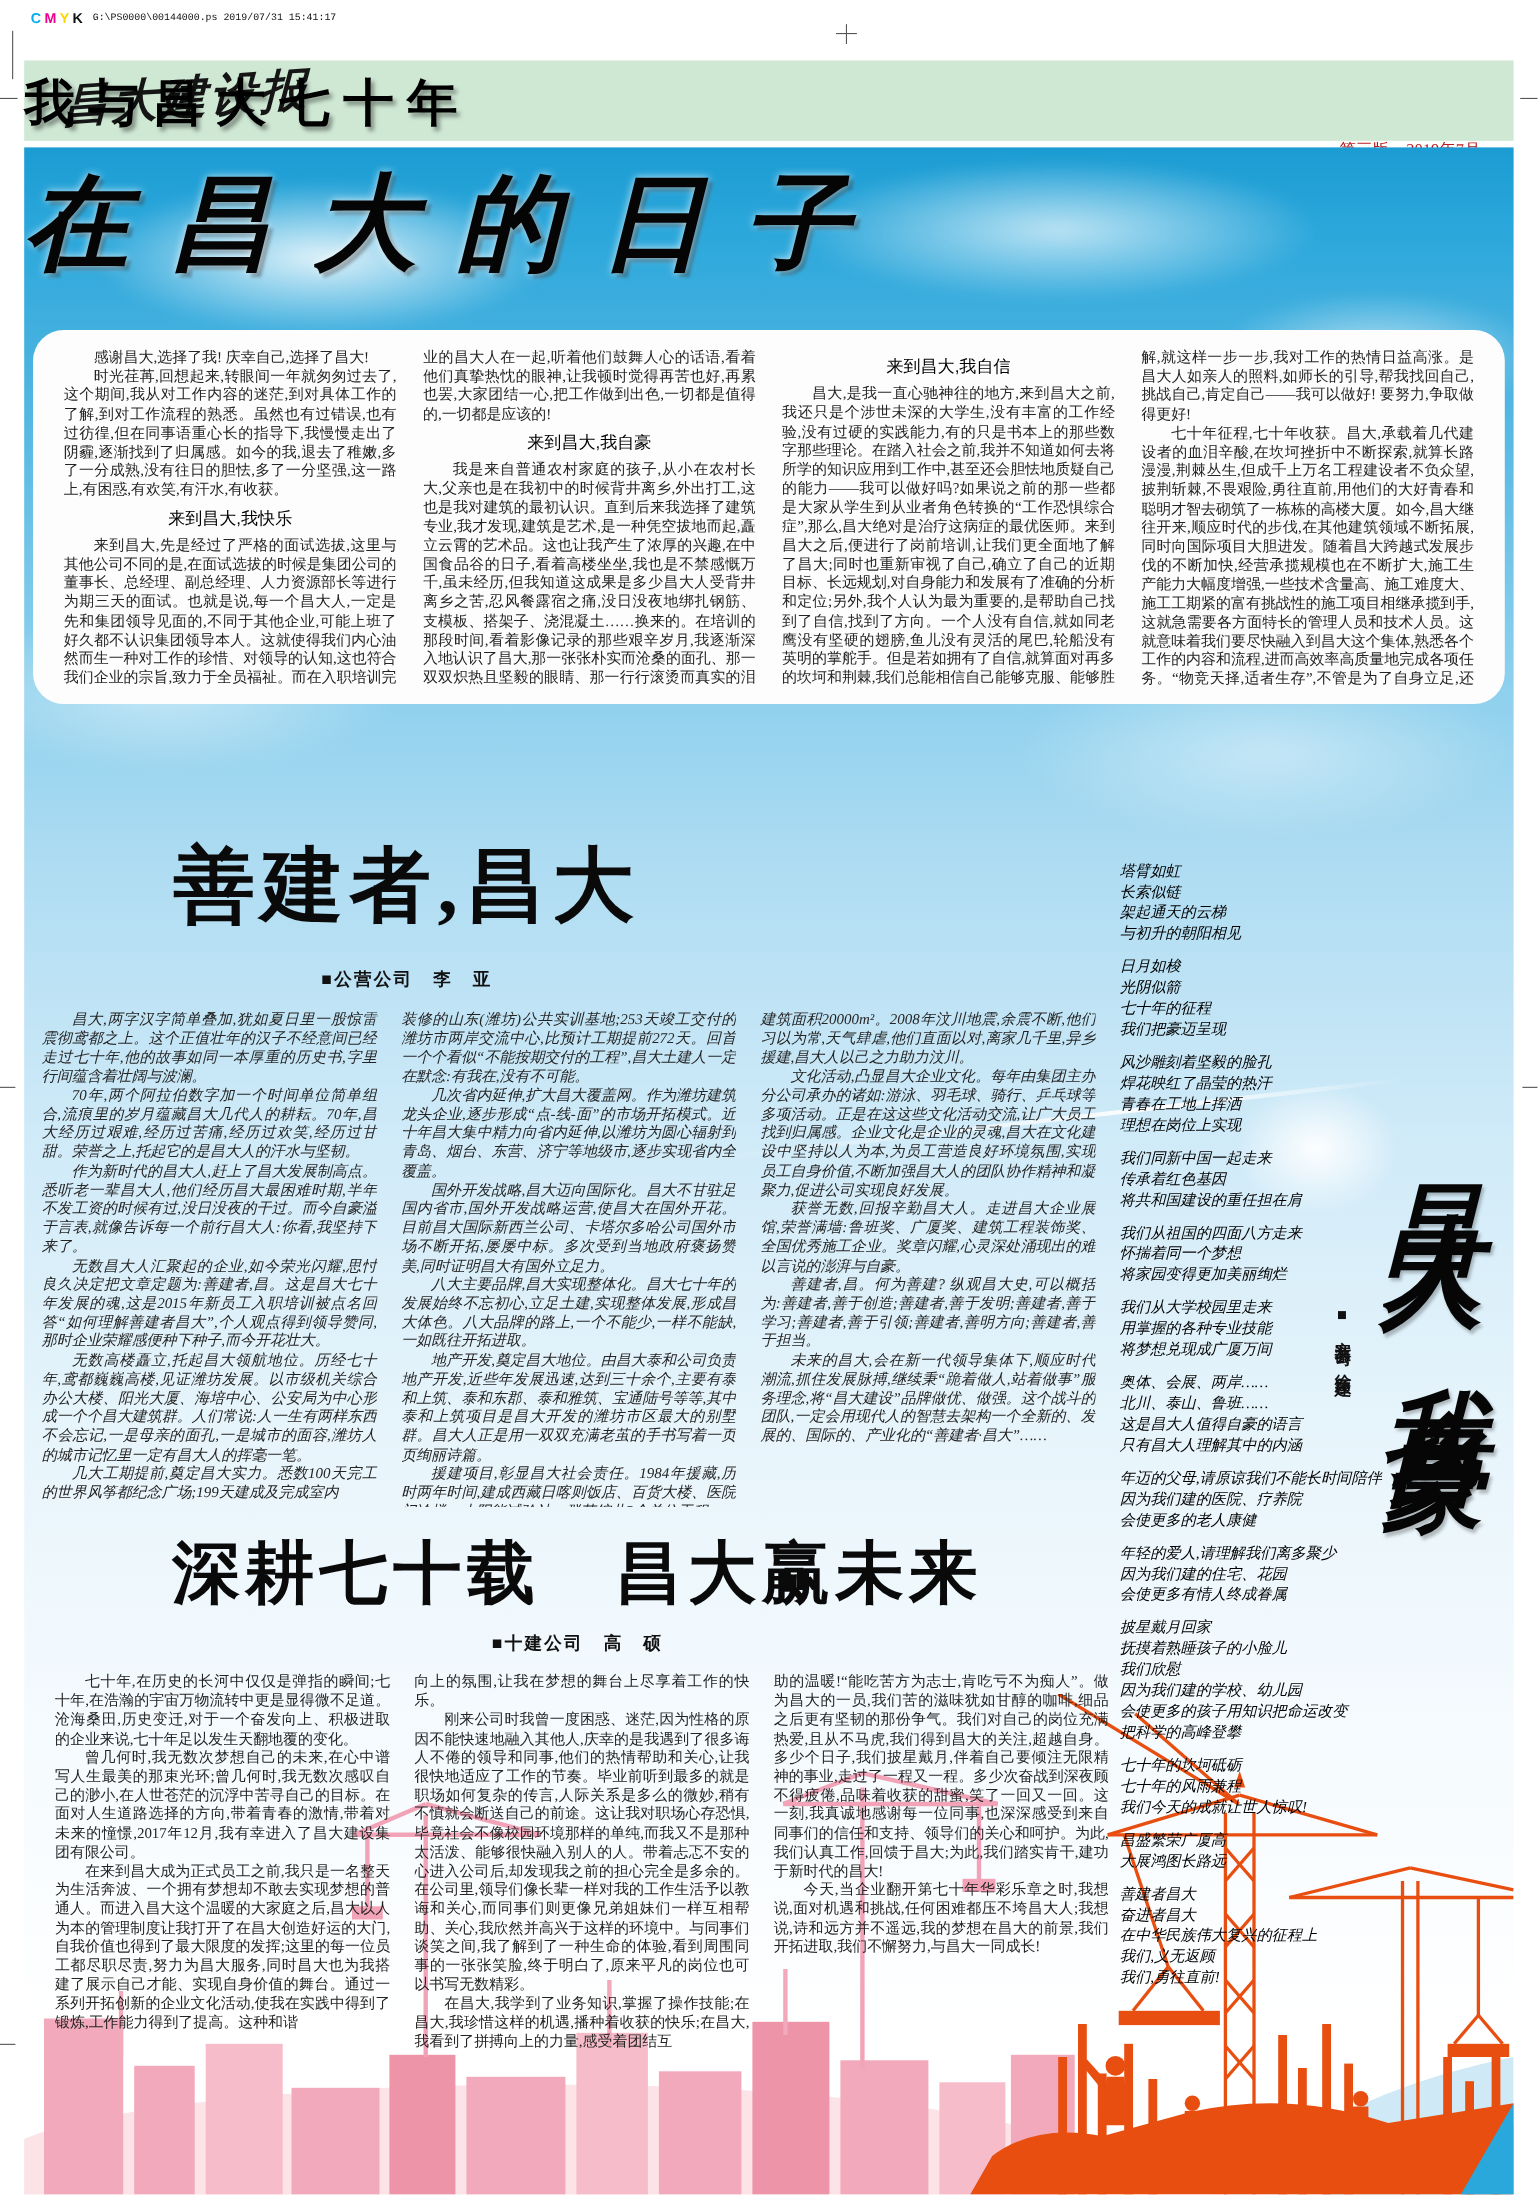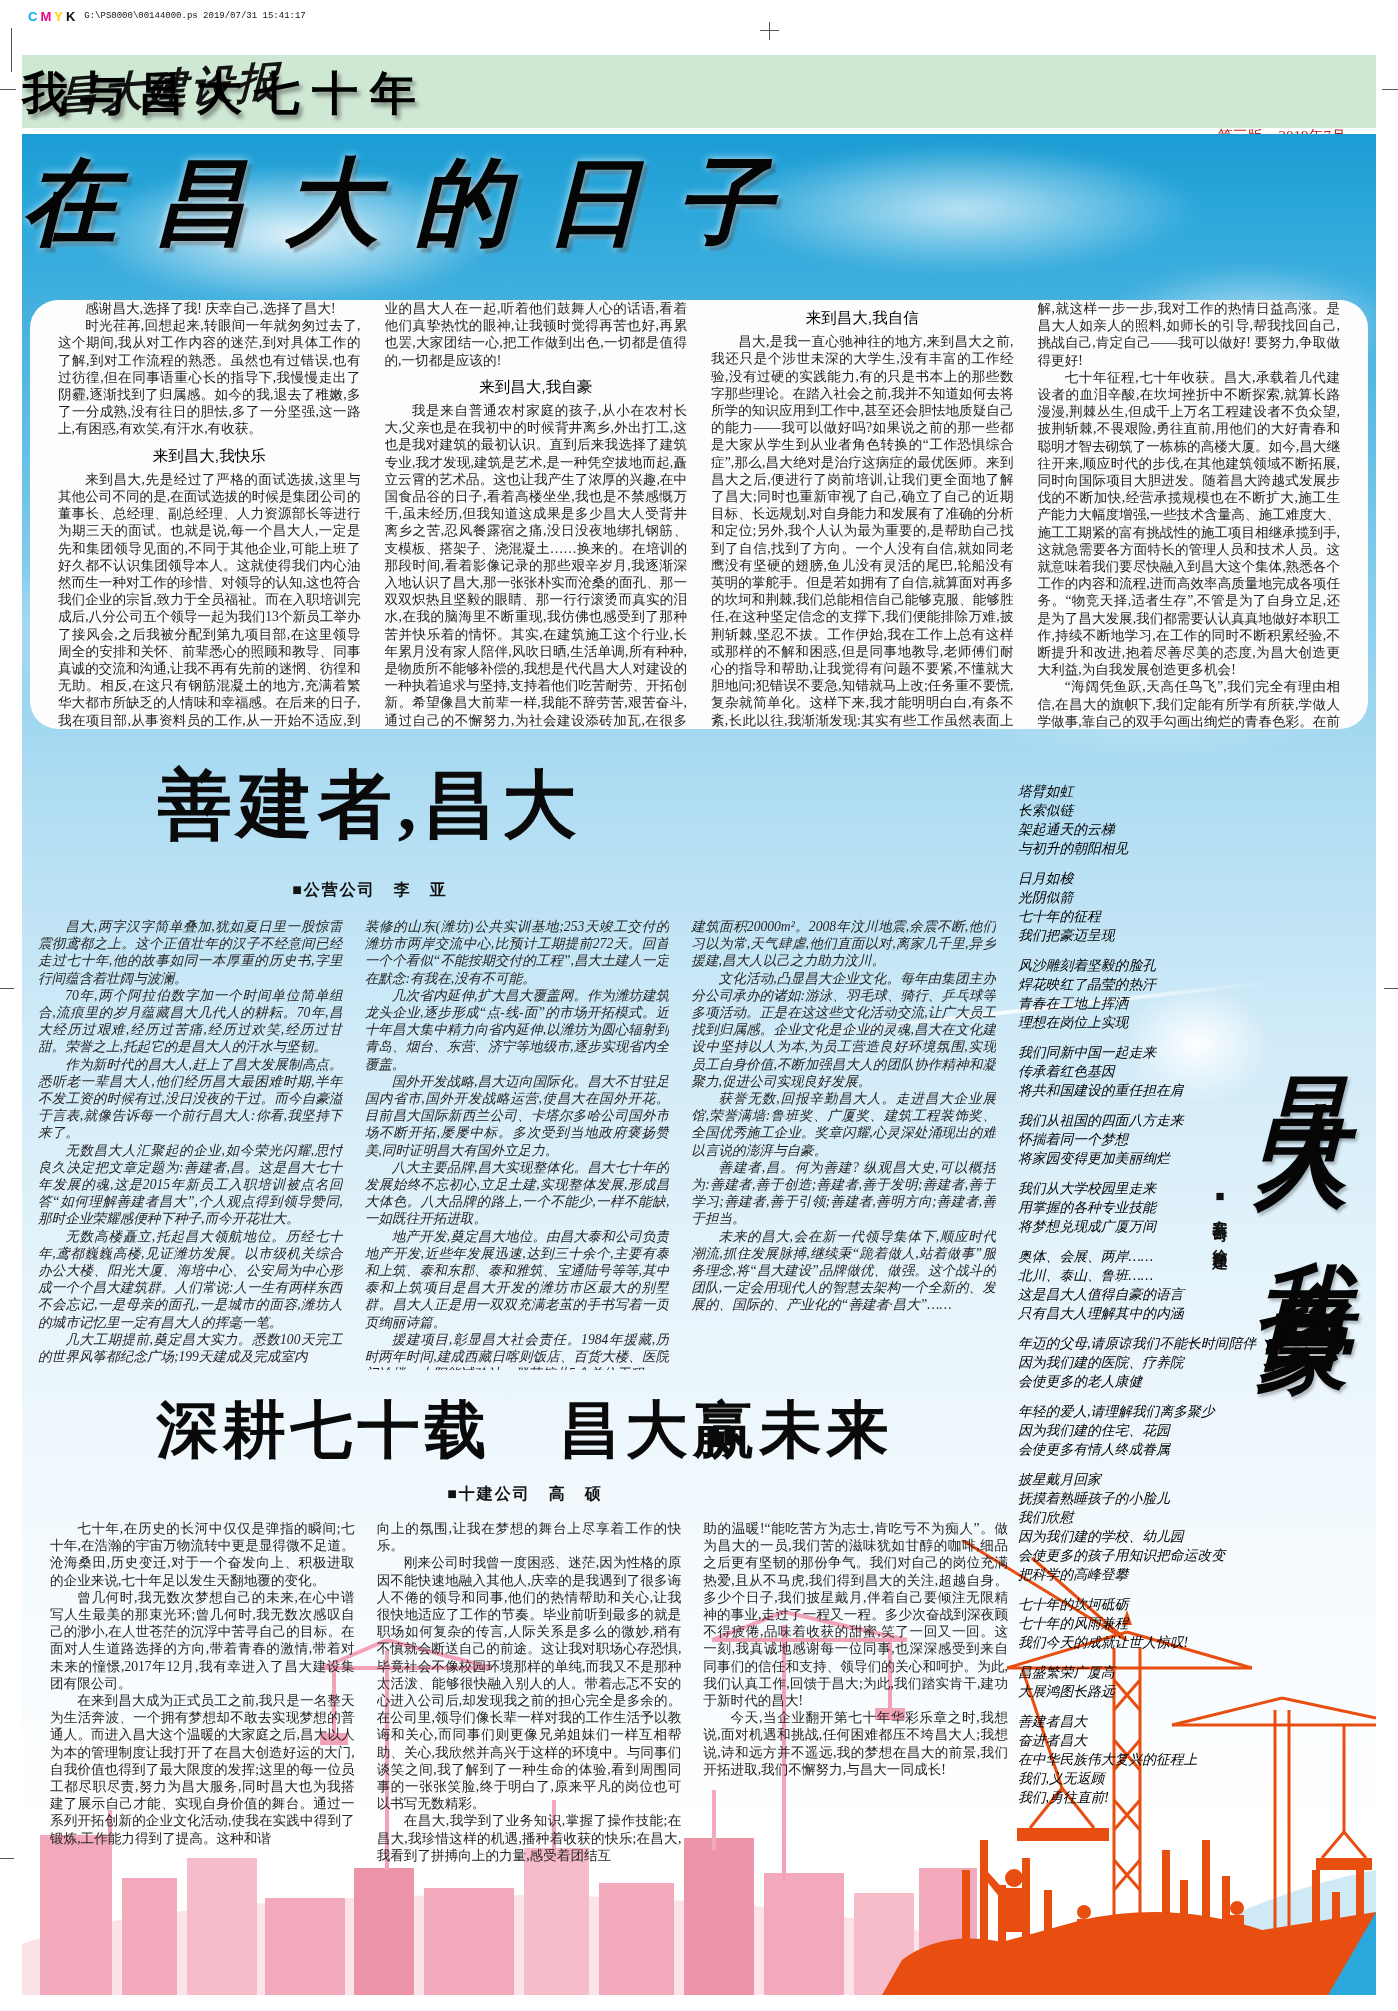--- a/index.html
+++ b/index.html
@@ -35,22 +35,22 @@
   .blk-p{text-indent:2em;}
   .blk-pc{text-indent:0;}
   .blk-h{text-align:center;text-indent:0;font-family:"Liberation Sans","DejaVu Sans",sans-serif;
          font-weight:normal;font-size:15.5px;color:#000;margin:9px 0 7px;}
   
   .headline1{position:absolute;left:22px;top:140px;width:1354px;
              font-size:95px;font-weight:bold;font-style:italic;letter-spacing:36px;color:#050505;
              text-shadow:0 0 8px rgba(255,255,255,.75),4px 4px 3px rgba(0,0,0,.35);}
   .byline{position:absolute;text-align:center;font-size:17px;font-weight:bold;color:#111;letter-spacing:2px;}
   .byline1{left:22px;top:272px;width:1354px;margin-top:48px;}
-  .card1{position:absolute;left:30px;top:300px;width:1338px;height:429px;background:#fdfdfe;border-radius:28px;
-         display:flex;gap:24px;padding:0 28px;box-sizing:border-box;z-index:2;}
+  .card1{position:absolute;left:30px;top:300px;width:1338px;height:340px;background:#fdfdfe;border-radius:28px;
+         display:flex;gap:24px;padding:16px 28px;box-sizing:border-box;z-index:2;}
   
   .headline2{position:absolute;left:40px;top:756px;width:660px;text-align:center;
              font-family:Liberation Serif, serif;font-weight:900;font-size:74px;
              letter-spacing:6px;color:#0a0a0a;}
   .byline2{left:40px;top:880px;width:660px;font-size:16px;}
   .cols2{position:absolute;left:38px;top:918px;width:958px;height:452px;display:flex;gap:22px;z-index:2;font-style:italic;}
   
   .poem{position:absolute;left:1018px;top:782px;width:230px;z-index:2;font-style:italic;color:#000000;}
   .stanza{margin-bottom:11px;}
   .pline{font-size:13.8px;line-height:19px;white-space:nowrap;}

